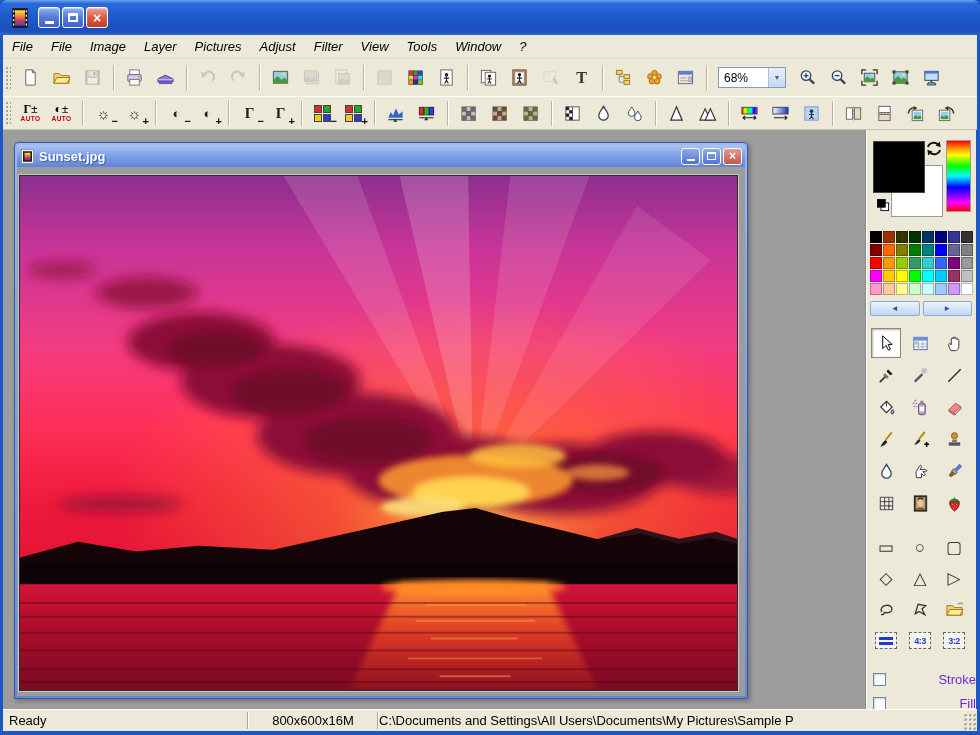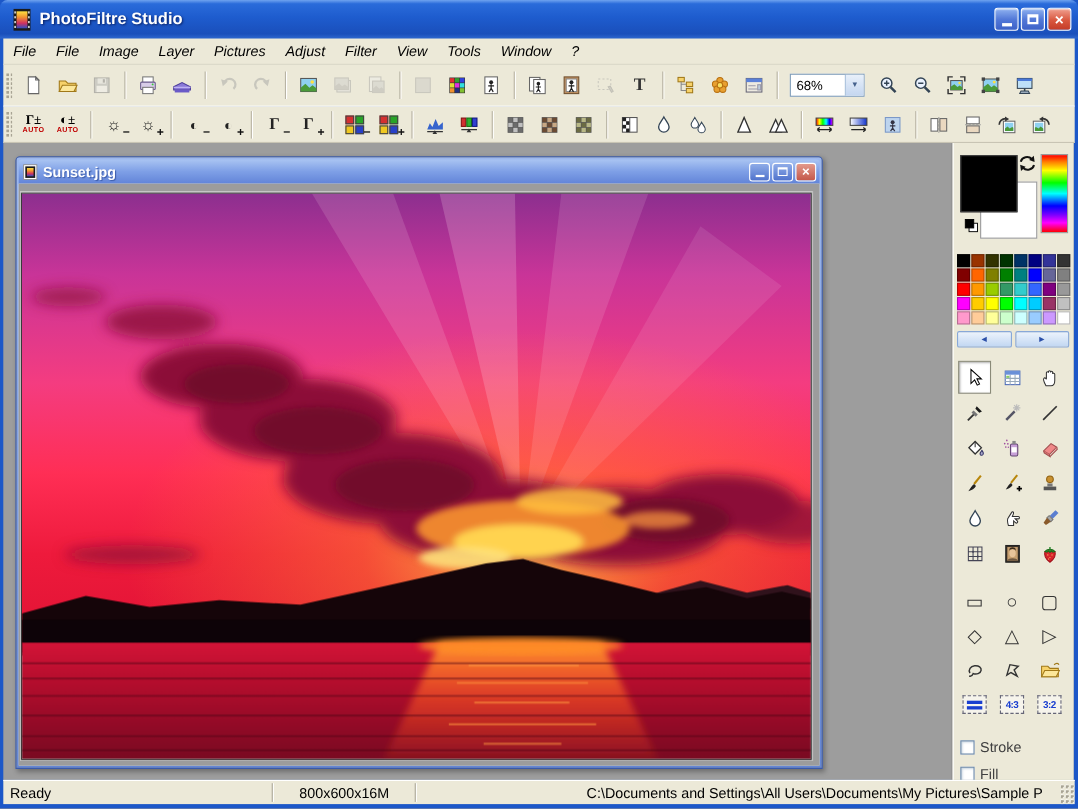--- a/index.html
+++ b/index.html
@@ -100,29 +100,29 @@
 .toolcell.selected { background:#fff; border:1px solid #8A8A78; box-shadow:inset 1px 1px 2px rgba(0,0,0,.3); }
 .shapegrid { display:grid; grid-template-columns:repeat(3,34px); grid-auto-rows:31px; margin:13px 0 0 2px;
   justify-items:center; align-items:center; }
 .shapecell { width:28px; height:28px; display:flex; align-items:center; justify-content:center; }
 .shapechar { font-size:17px; color:#333; line-height:1; }
 .ratiobox { border:1px dashed #667; width:22px; height:17px; display:flex; flex-direction:column;
   align-items:center; justify-content:center; gap:2px; background:#F6F4EC; }
 .ratiobox b { font-size:9px; color:#1A3FD0; letter-spacing:-.5px; }
 .ratiobox i { display:block; width:14px; height:3px; background:#1A3FD0; }
 .checks { margin:16px 0 0 6px; }
-.checkrow { display:flex; align-items:center; gap:5px; margin-bottom:9px; font-size:13px; color:#404040; }
+.checkrow { display:flex; align-items:center; gap:5px; margin-bottom:9px; font-size:13px; color:#6d28d9;justify-content:space-between; }
 .checkbox { width:13px; height:13px; background:#fff; border:1px solid #6B88A8; box-shadow:inset 1px 1px 2px #C8D4E0; }
 
 
 #statusbar { position:absolute; left:3px; right:3px; bottom:4px; height:22px; background:#ECE9D8;
   display:flex; align-items:center; font-size:13px; color:#000; border-top:1px solid #fff; }
 .ssec1 { width:244px; padding-left:6px; }
 .ssec2 { width:128px; text-align:center; }
-.ssec3 { flex:1; text-align:right; padding-right:16px; white-space:nowrap; overflow:hidden; }
+.ssec3 { flex:1; padding-right:16px; white-space:nowrap; overflow:hidden; }
 .sdiv { width:2px; height:17px; border-left:1px solid #ACA899; border-right:1px solid #FFF; }
 .sgrip { width:13px; height:18px; align-self:flex-end;
   background-image: radial-gradient(circle at 2px 2px,#A8A494 1.3px,#fff 1.6px, transparent 2px);
   background-size:4.5px 4.5px; background-position:bottom right; }
 svg { display:block; }
 </style>
 </head>
 <body>
 
 <svg width="0" height="0" style="position:absolute" aria-hidden="true">
@@ -230,21 +230,20 @@
         <rect x="3.7" y="3" width="1.2" height="1.8"></rect>
         <rect x="3.7" y="7" width="1.2" height="1.8"></rect>
     <rect x="3.7" y="11" width="1.2" height="1.8"></rect>
         <rect x="3.7" y="15" width="1.2" height="1.8"></rect>
     <rect x="15.1" y="3" width="1.2" height="1.8"></rect>
         <rect x="15.1" y="7" width="1.2" height="1.8"></rect>
     <rect x="15.1" y="11" width="1.2" height="1.8"></rect>
         <rect x="15.1" y="15" width="1.2" height="1.8"></rect>
       </g>
   </svg>
-  <span id="app-title">PhotoFiltre Studio</span>
   <span class="wbtn">
       <span class="ming"></span>
     </span>
   <span class="wbtn">
       <span class="maxg"></span>
     </span>
   <span class="wbtn close">
       <span class="closeg">×</span>
     </span>
 </div>

